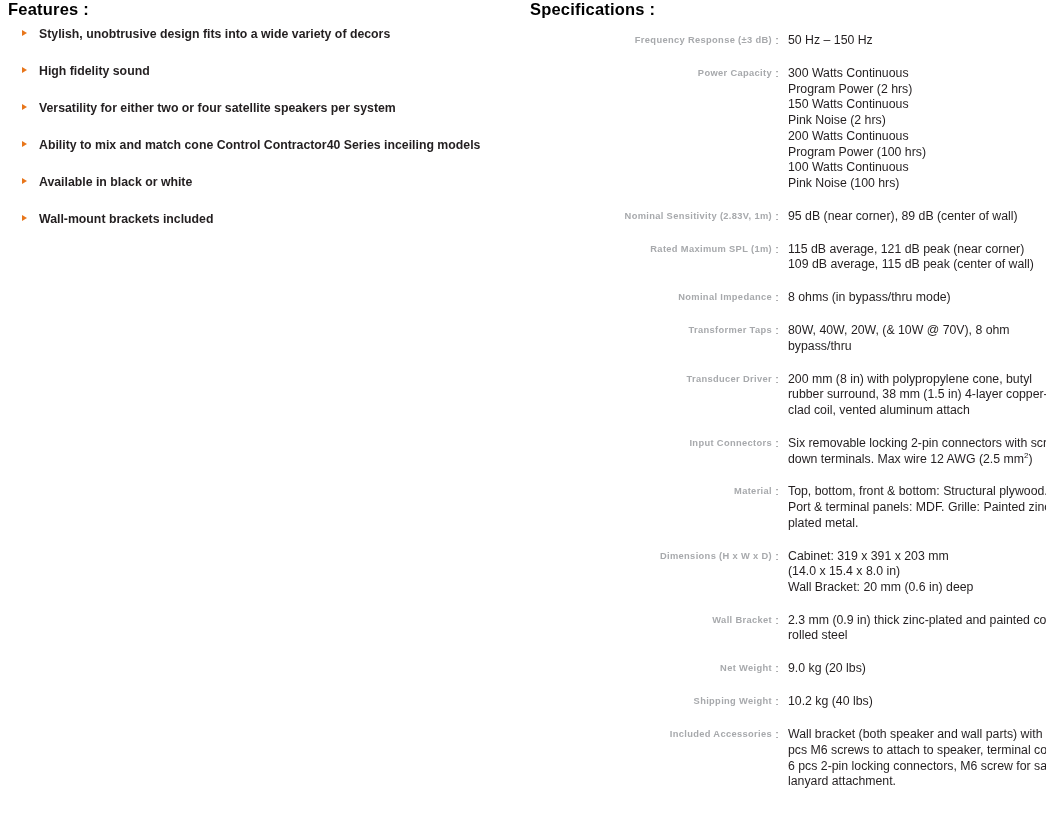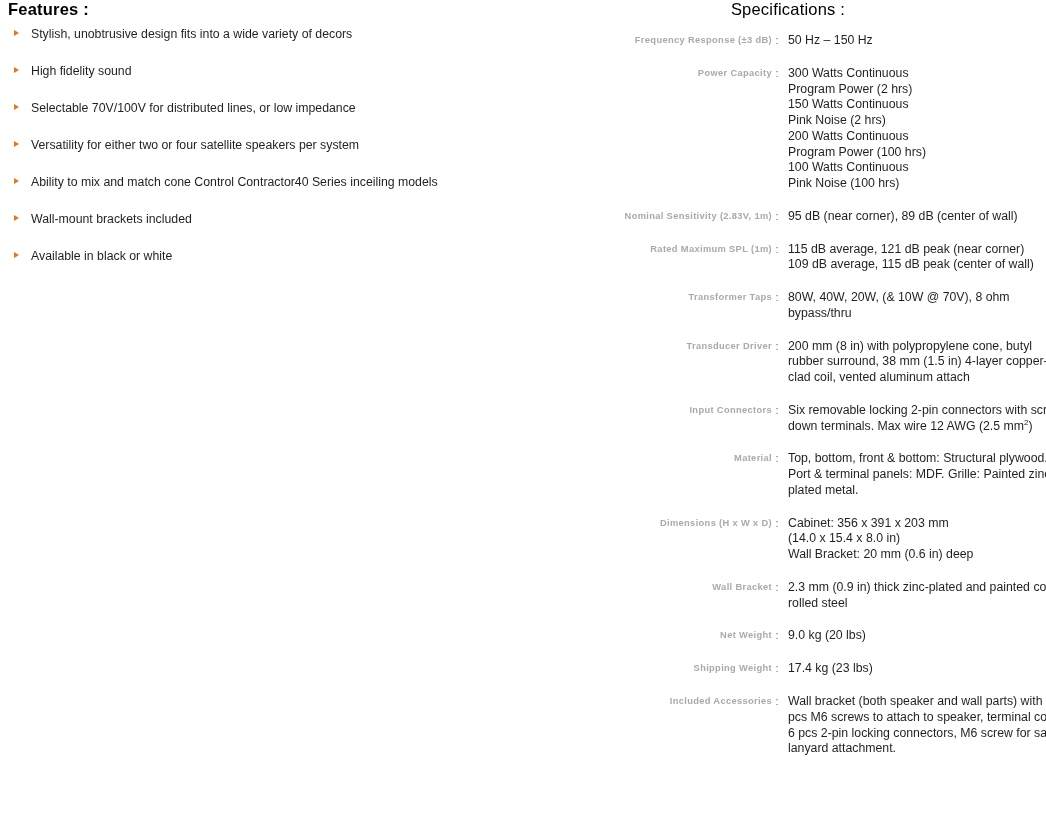--- a/index.html
+++ b/index.html
@@ -29,23 +29,24 @@
     width: 500px;
   }
   .features-title {
     font-size: 16.5px;
     font-weight: bold;
     color: #000000;
     margin: 0 0 8px 0;
     letter-spacing: 0.2px;
   }
   .feature-list {
-    margin: 0;
+    margin: 8px;
     padding: 0;
     list-style: none;
+    font-weight: bold;
   }
   .feature-item {
     position: relative;
     padding-left: 23px;
     font-size: 12.3px;
     line-height: 1.3;
     color: #231f20;
     height: 37px;
   }
   .bullet-arrow {
@@ -65,25 +66,24 @@
 
   
   .specs {
     position: absolute;
     left: 530px;
     top: 0px;
     width: 516px;
   }
   .specs-title {
     font-size: 16.5px;
-    font-weight: normal;
+    font-weight: bold;
     color: #000000;
     margin: 0 0 14px 0;
     letter-spacing: 0.2px;
-    text-align: center;
   }
   .spec-table {
     border-collapse: collapse;
     width: 516px;
     table-layout: fixed;
   }
   .spec-table tr {
     vertical-align: top;
   }
   .spec-label {
@@ -135,37 +135,33 @@
       <li class="feature-item">
         <span class="bullet-arrow"></span>
         <span class="feature-text">Stylish, unobtrusive design fits into a wide variety of decors</span>
       </li>
       <li class="feature-item">
         <span class="bullet-arrow"></span>
         <span class="feature-text">High fidelity sound</span>
       </li>
       <li class="feature-item">
         <span class="bullet-arrow"></span>
-        <span class="feature-text">Selectable 70V/100V for distributed lines, or low impedance</span>
-      </li>
-      <li class="feature-item">
-        <span class="bullet-arrow"></span>
         <span class="feature-text">Versatility for either two or four satellite speakers per system</span>
       </li>
       <li class="feature-item">
         <span class="bullet-arrow"></span>
         <span class="feature-text">Ability to mix and match cone Control Contractor40 Series inceiling models</span>
       </li>
       <li class="feature-item">
         <span class="bullet-arrow"></span>
+        <span class="feature-text">Available in black or white</span>
+      </li>
+      <li class="feature-item">
+        <span class="bullet-arrow"></span>
         <span class="feature-text">Wall-mount brackets included</span>
-      </li>
-      <li class="feature-item">
-        <span class="bullet-arrow"></span>
-        <span class="feature-text">Available in black or white</span>
       </li>
     </ul>
   </section>
 
   <section class="specs">
     <h2 class="specs-title">Specifications :</h2>
     <table class="spec-table">
       <tbody id="spec-body">
           <tr>
             <td class="spec-label"><span class="label-shift">Frequency Response (±3 dB)</span></td>
@@ -197,20 +193,27 @@
           </tr>
           <tr>
             <td class="spec-label"><span class="label-shift">Rated Maximum SPL (1m)</span></td>
             <td class="spec-colon">:</td>
             <td class="spec-value">
               <div>115 dB average, 121 dB peak (near corner)</div>
               <div>109 dB average, 115 dB peak (center of wall)</div>
             </td>
           </tr>
           <tr>
+            <td class="spec-label"><span class="label-shift">Nominal Impedance</span></td>
+            <td class="spec-colon">:</td>
+            <td class="spec-value">
+              <div>8 ohms (in bypass/thru mode)</div>
+            </td>
+          </tr>
+          <tr>
             <td class="spec-label"><span class="label-shift">Transformer Taps</span></td>
             <td class="spec-colon">:</td>
             <td class="spec-value">
               <div>80W, 40W, 20W, (&amp; 10W @ 70V), 8 ohm</div>
               <div>bypass/thru</div>
             </td>
           </tr>
           <tr>
             <td class="spec-label"><span class="label-shift">Transducer Driver</span></td>
             <td class="spec-colon">:</td>
@@ -234,21 +237,21 @@
             <td class="spec-value">
               <div>Top, bottom, front &amp; bottom: Structural plywood.</div>
               <div>Port &amp; terminal panels: MDF. Grille: Painted zinc-</div>
               <div>plated metal.</div>
             </td>
           </tr>
           <tr>
             <td class="spec-label"><span class="label-shift">Dimensions (H x W x D)</span></td>
             <td class="spec-colon">:</td>
             <td class="spec-value">
-              <div>Cabinet: 356 x 391 x 203 mm</div>
+              <div>Cabinet: 319 x 391 x 203 mm</div>
               <div>(14.0 x 15.4 x 8.0 in)</div>
               <div>Wall Bracket: 20 mm (0.6 in) deep</div>
             </td>
           </tr>
           <tr>
             <td class="spec-label"><span class="label-shift">Wall Bracket</span></td>
             <td class="spec-colon">:</td>
             <td class="spec-value">
               <div>2.3 mm (0.9 in) thick zinc-plated and painted cold-</div>
               <div>rolled steel</div>
@@ -258,21 +261,21 @@
             <td class="spec-label"><span class="label-shift">Net Weight</span></td>
             <td class="spec-colon">:</td>
             <td class="spec-value">
               <div>9.0 kg (20 lbs)</div>
             </td>
           </tr>
           <tr>
             <td class="spec-label"><span class="label-shift">Shipping Weight</span></td>
             <td class="spec-colon">:</td>
             <td class="spec-value">
-              <div>17.4 kg (23 lbs)</div>
+              <div>10.2 kg (40 lbs)</div>
             </td>
           </tr>
           <tr>
             <td class="spec-label"><span class="label-shift">Included Accessories</span></td>
             <td class="spec-colon">:</td>
             <td class="spec-value">
               <div>Wall bracket (both speaker and wall parts) with 4</div>
               <div>pcs M6 screws to attach to speaker, terminal cover,</div>
               <div>6 pcs 2-pin locking connectors, M6 screw for safety</div>
               <div>lanyard attachment.</div>

